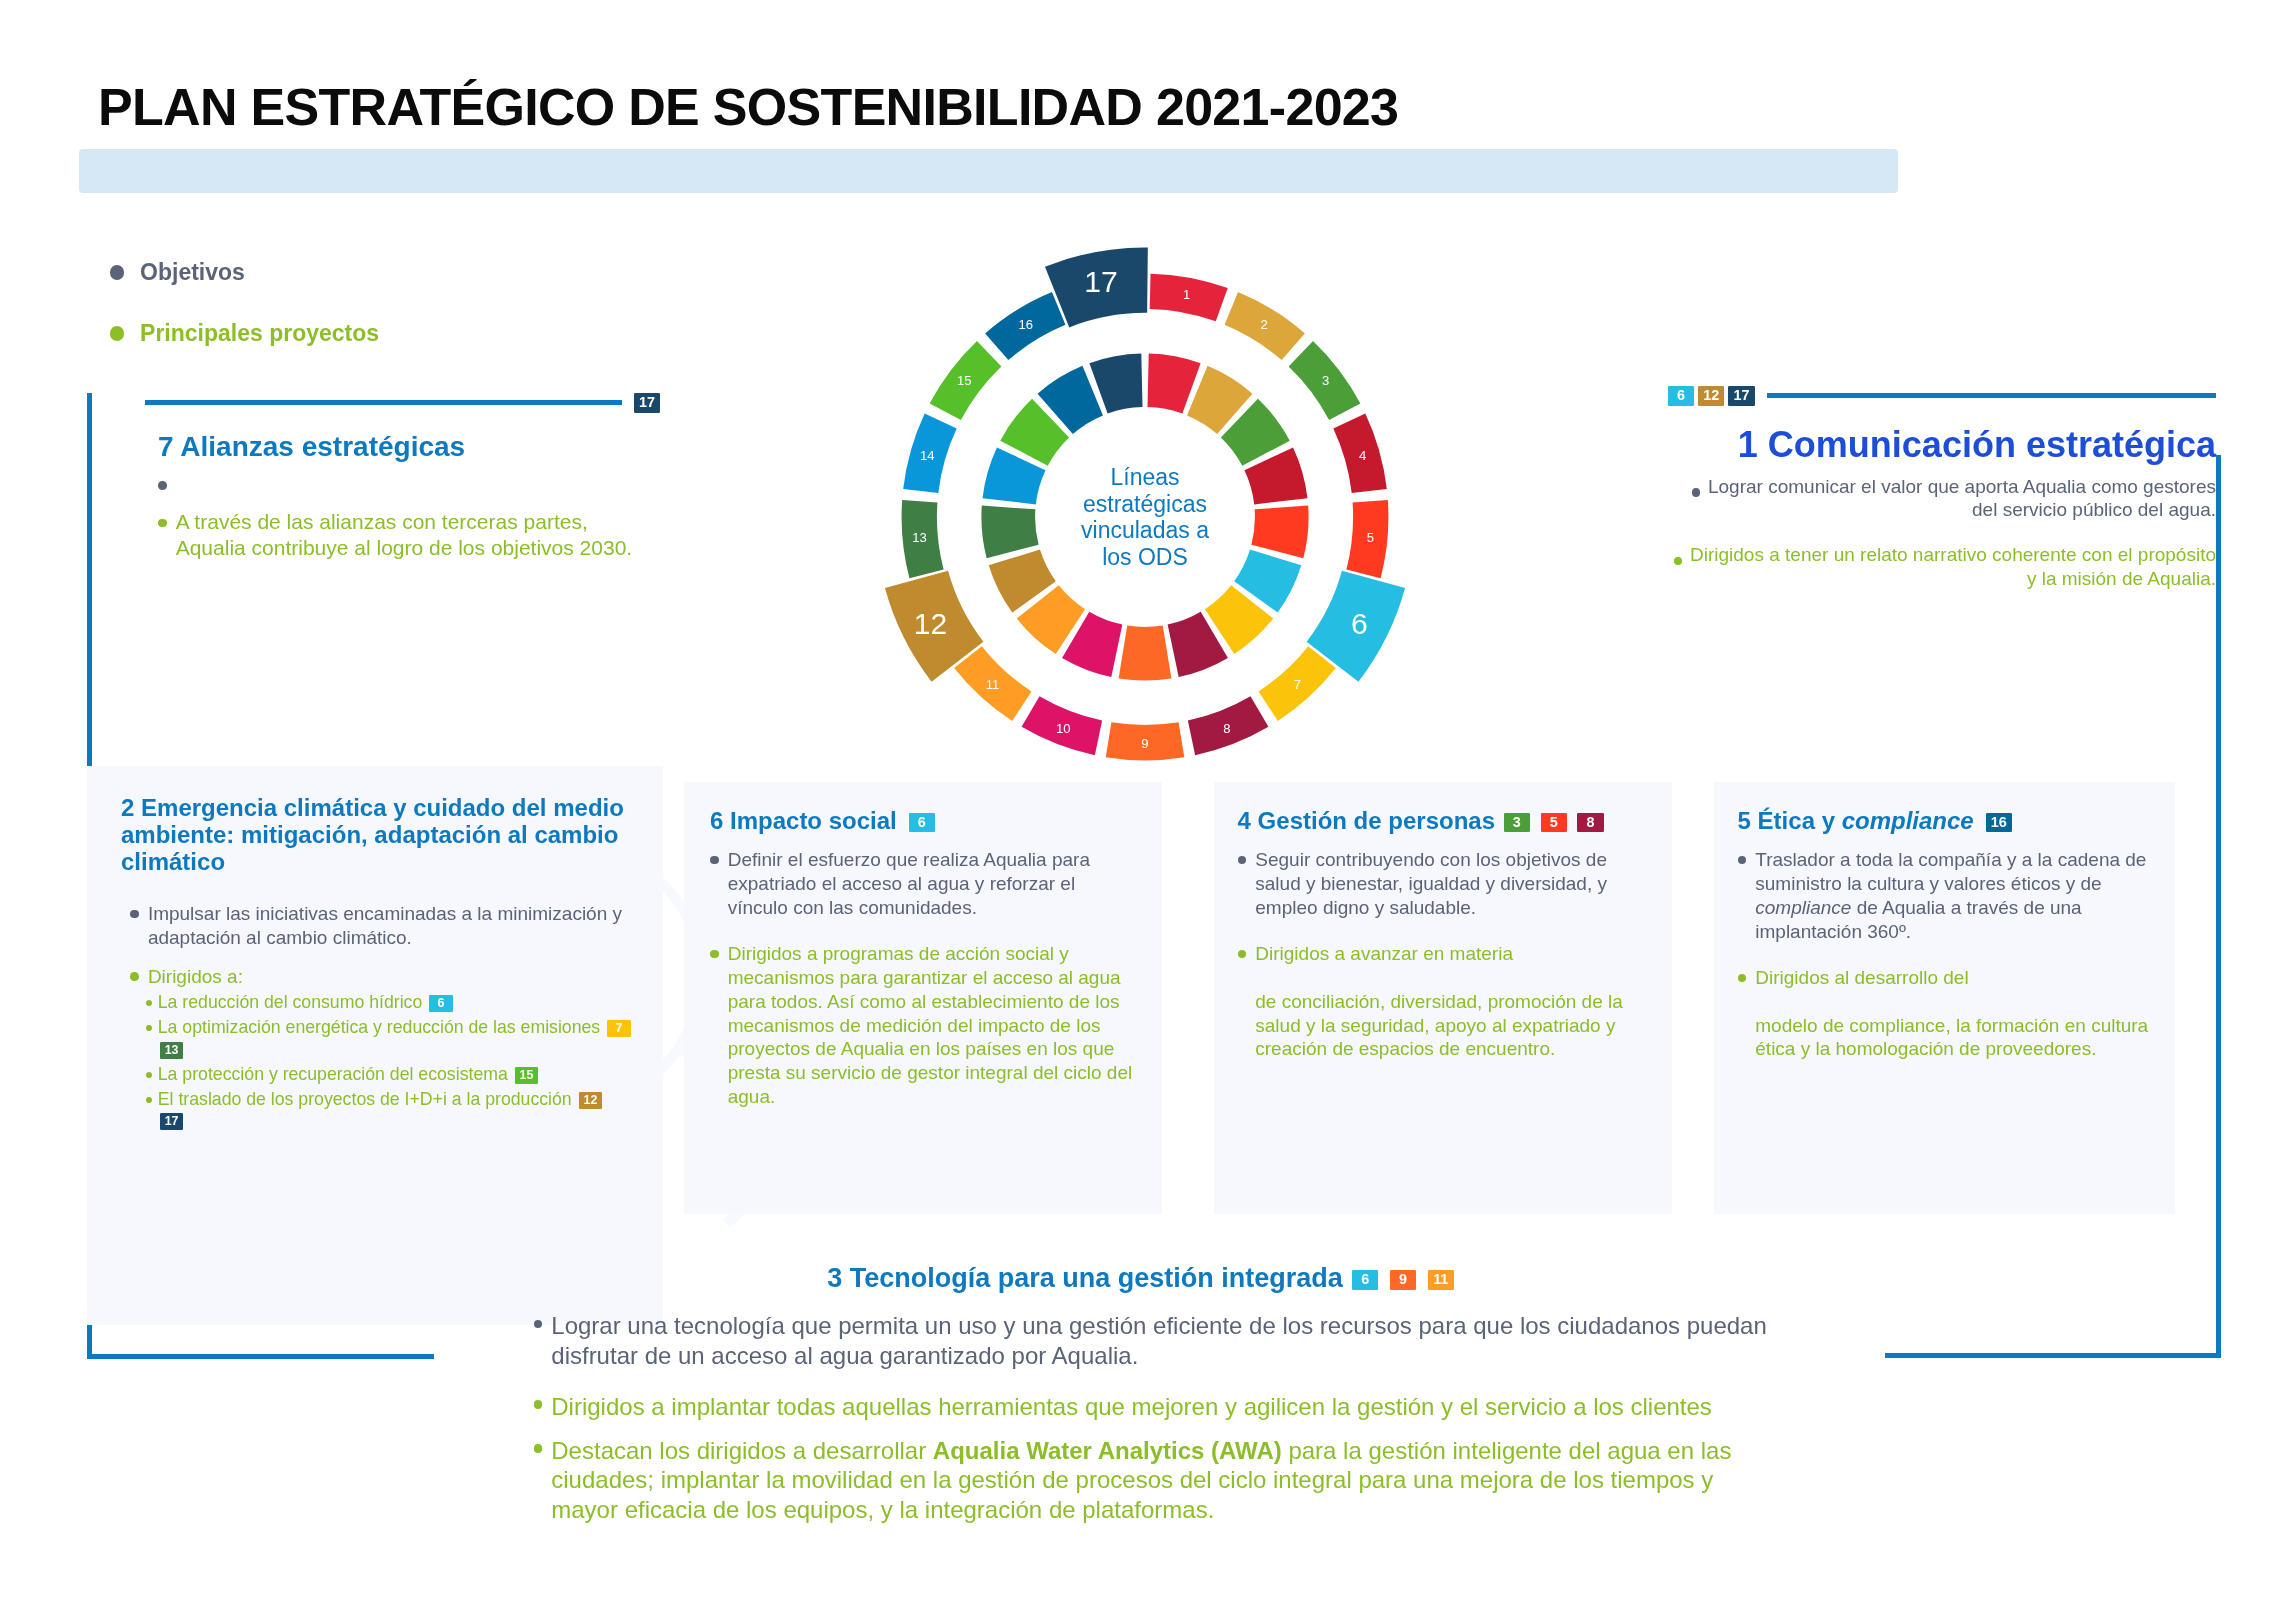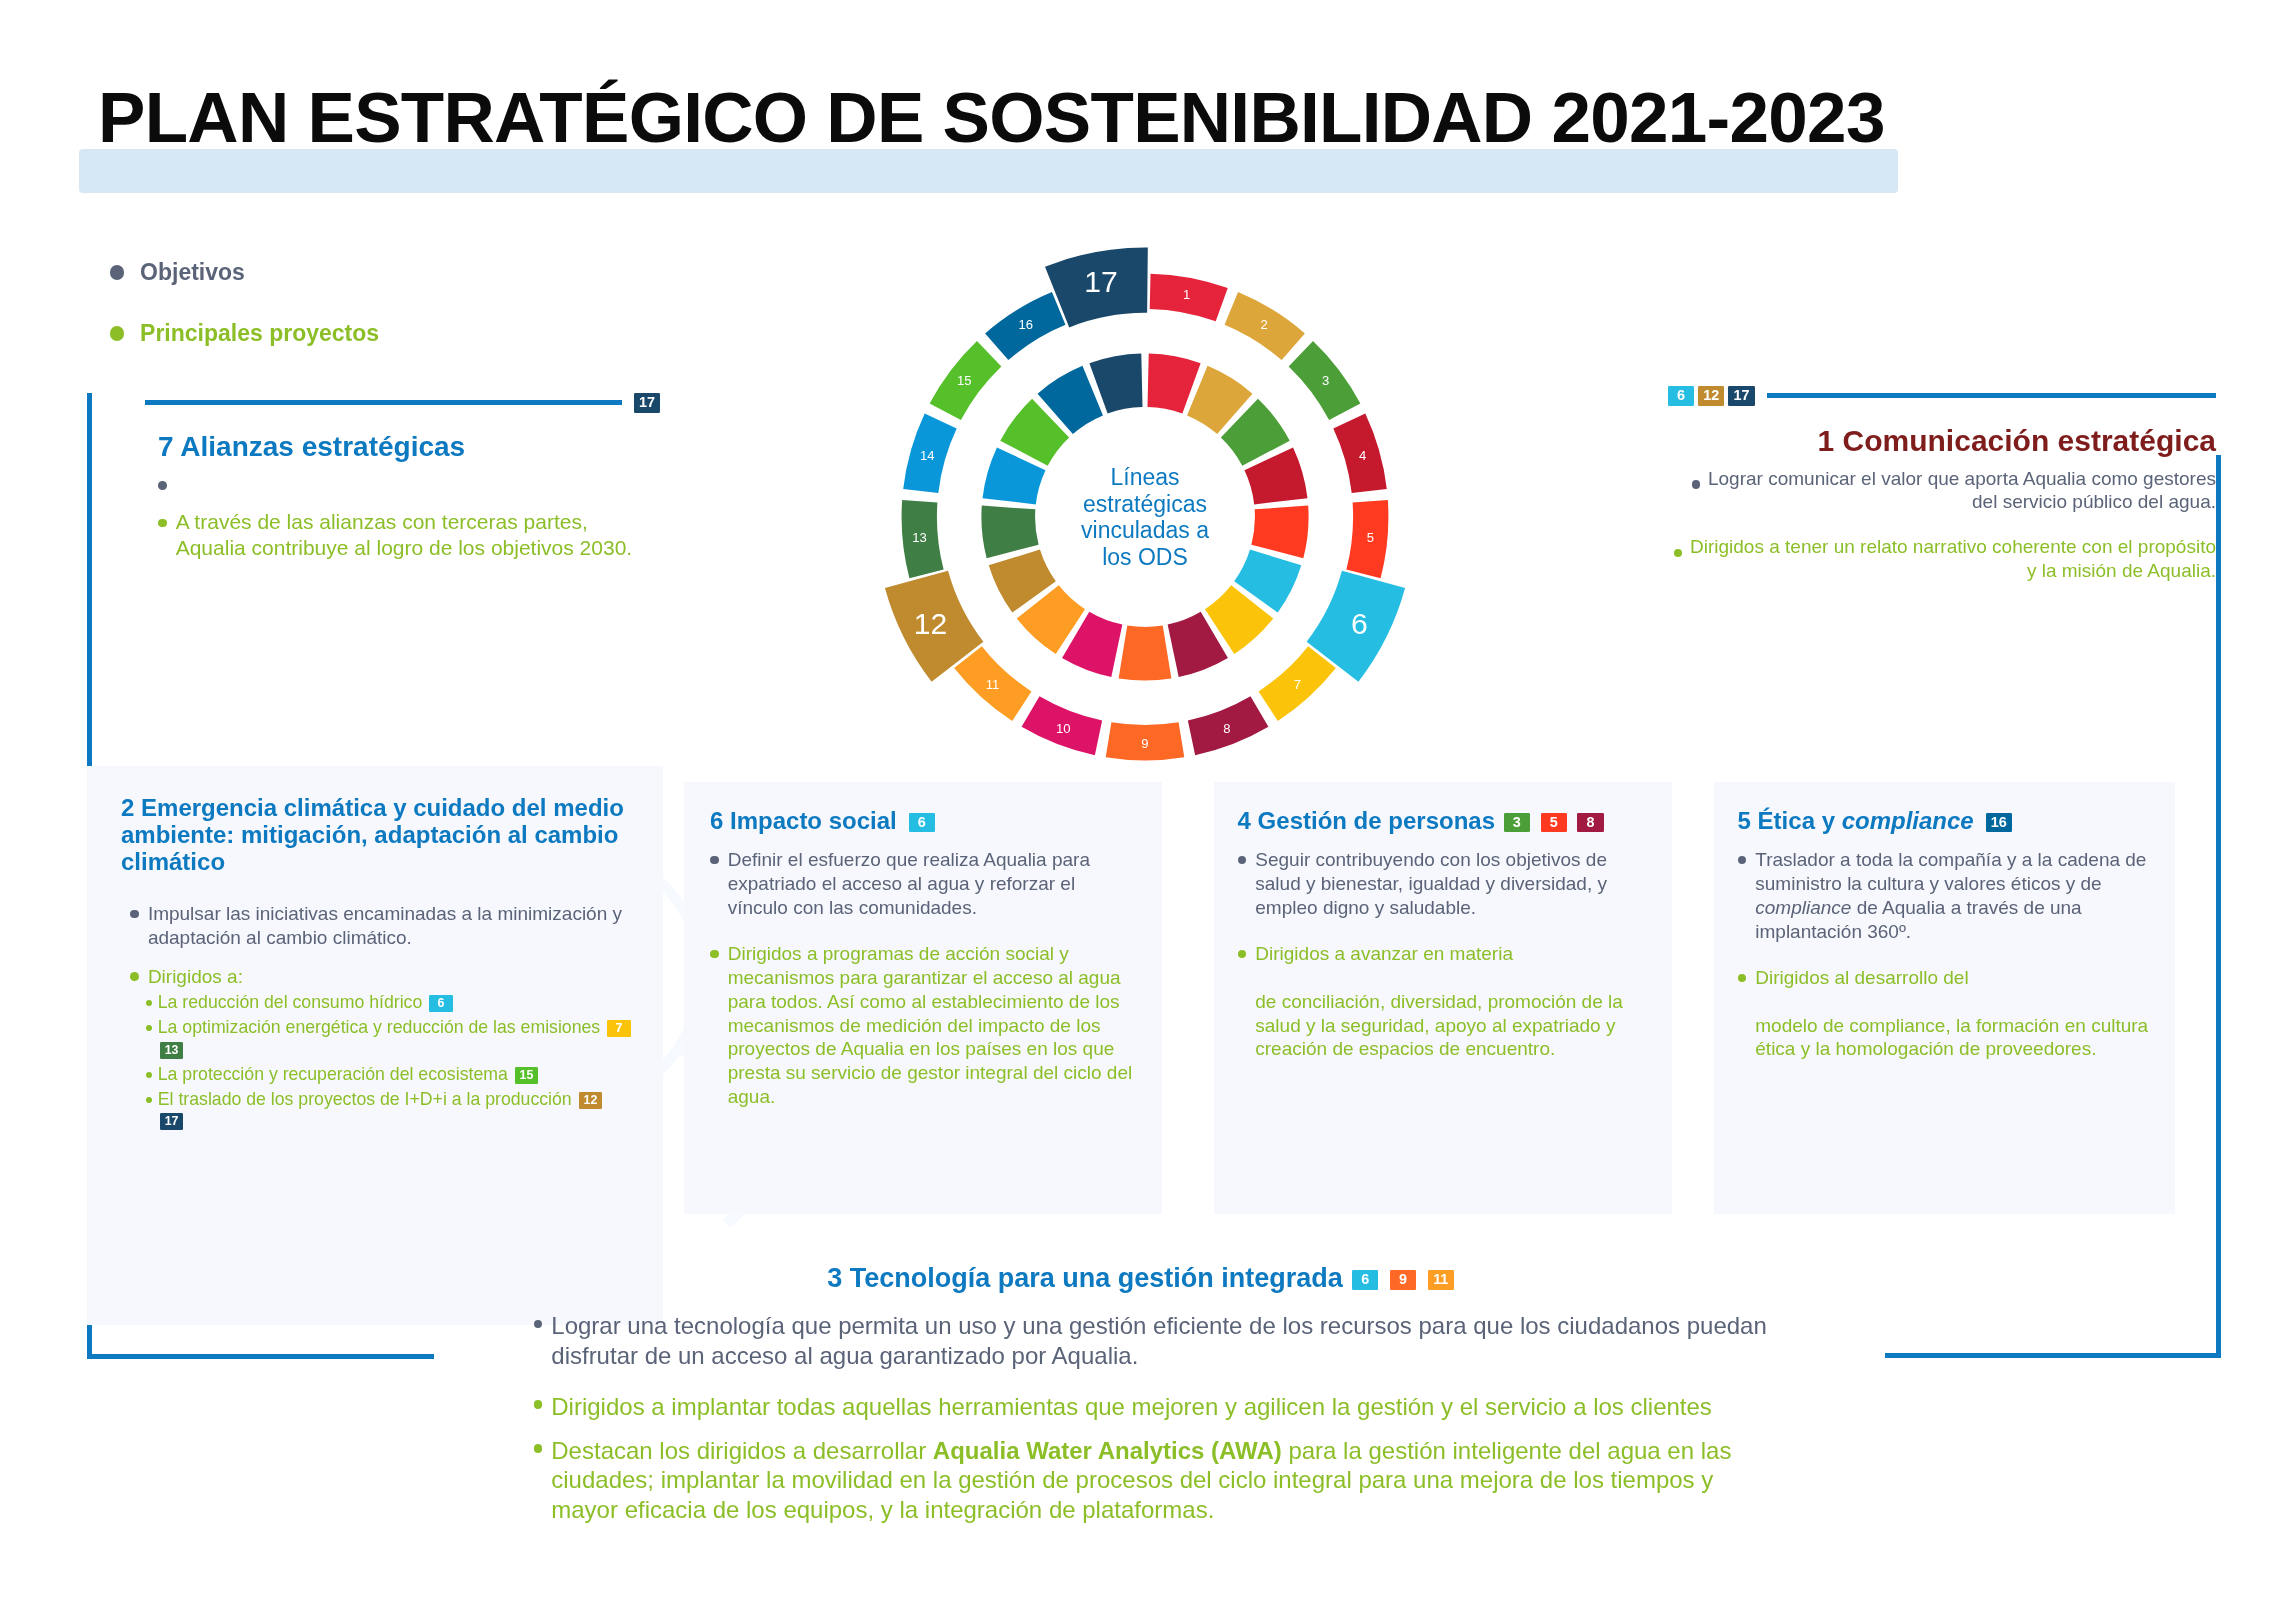--- a/index.html
+++ b/index.html
@@ -13,21 +13,21 @@
   }
   .page{position:absolute;inset:0;}
 
   
   #title-highlight{
     position:absolute;left:79px;top:149px;width:1819px;height:44px;
     background:#d6e7f6;border-radius:3.9px;
   }
   #page-title{
     position:absolute;left:98px;top:77px;
-    font-size:71px;font-weight:bold;letter-spacing:-0.7px;
+    font-size:52px;font-weight:bold;letter-spacing:-0.7px;
     color:#0b0b0b;white-space:nowrap;
   }
 
   
   #legend{position:absolute;left:110px;top:259px;}
   .legend-row{display:flex;align-items:center;margin-bottom:34px;}
   .legend-dot{width:14.4px;height:14.4px;border-radius:50%;margin-right:15.7px;flex:none;}
   .legend-label{font-size:23px;font-weight:bold;}
 
   
@@ -58,21 +58,21 @@
   .bdot{width:8.5px;height:8.5px;border-radius:50%;flex:none;margin:9.2px 9.2px 0 0;}
   .obj{color:#5a6378;}
   .obj .bdot{background:#5a6378;}
   .proj{color:#8cbe28;}
   .proj .bdot{background:#8cbe28;}
 
   
   #block-1{position:absolute;right:79px;top:386px;width:550px;text-align:right;}
   #block-1 .hdr{display:flex;align-items:center;margin-bottom:18.3px;}
   #block-1 .hdr .rule{flex:1;margin-left:10.5px;}
-  #block-1 .title{font-size:30px;color:#7f1d1d;font-weight:bold;margin-bottom:7px;}
+  #block-1 .title{font-size:36px;color:#1d4ed8;font-weight:bold;margin-bottom:7px;}
   .bul-r{margin-top:9.2px;font-size:19px;line-height:1.22;position:relative;padding-right:0;}
   .bul-r .bdot{display:inline-block;width:8.5px;height:8.5px;border-radius:50%;margin-right:7.9px;vertical-align:middle;}
 
   
   .card{position:absolute;background:#f6f8fd;}
   .card .title{font-size:24px;color:#0c79c0;font-weight:bold;line-height:1.12;margin-bottom:6.5px;}
   .card .bul{font-size:19px;line-height:1.26;margin-top:13px;}
   .card .bdot{margin-top:7.9px;}
 
   #block-2{left:87px;top:766px;width:576px;height:559px;}

